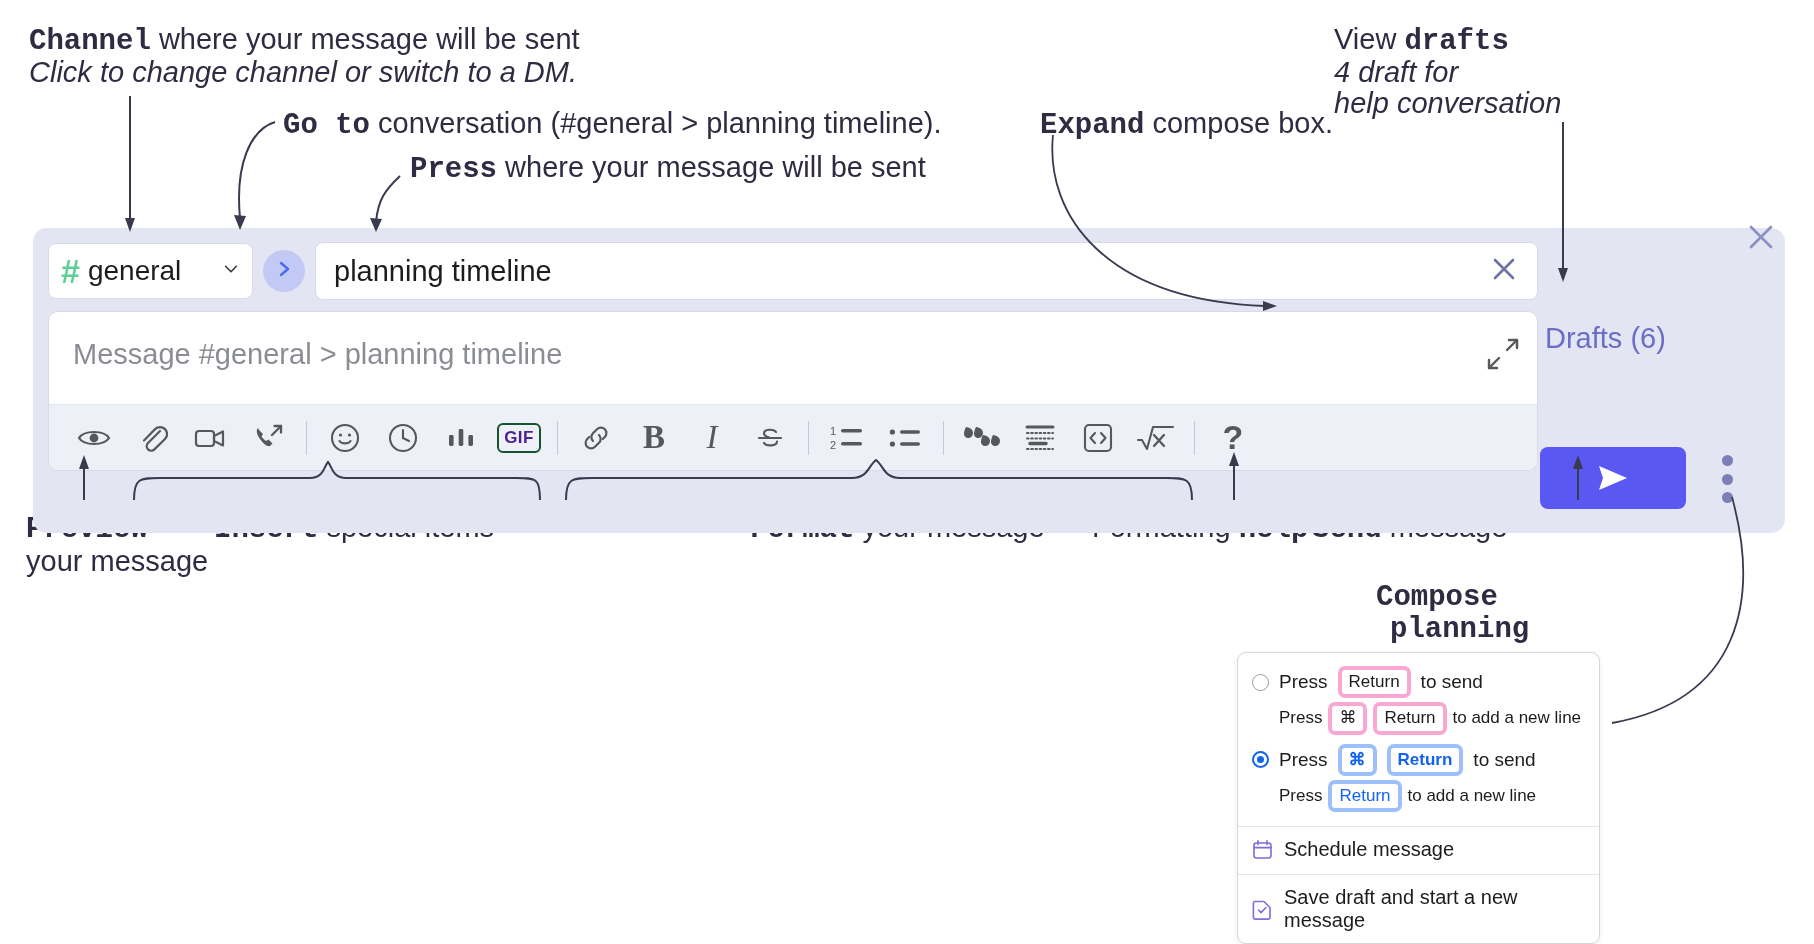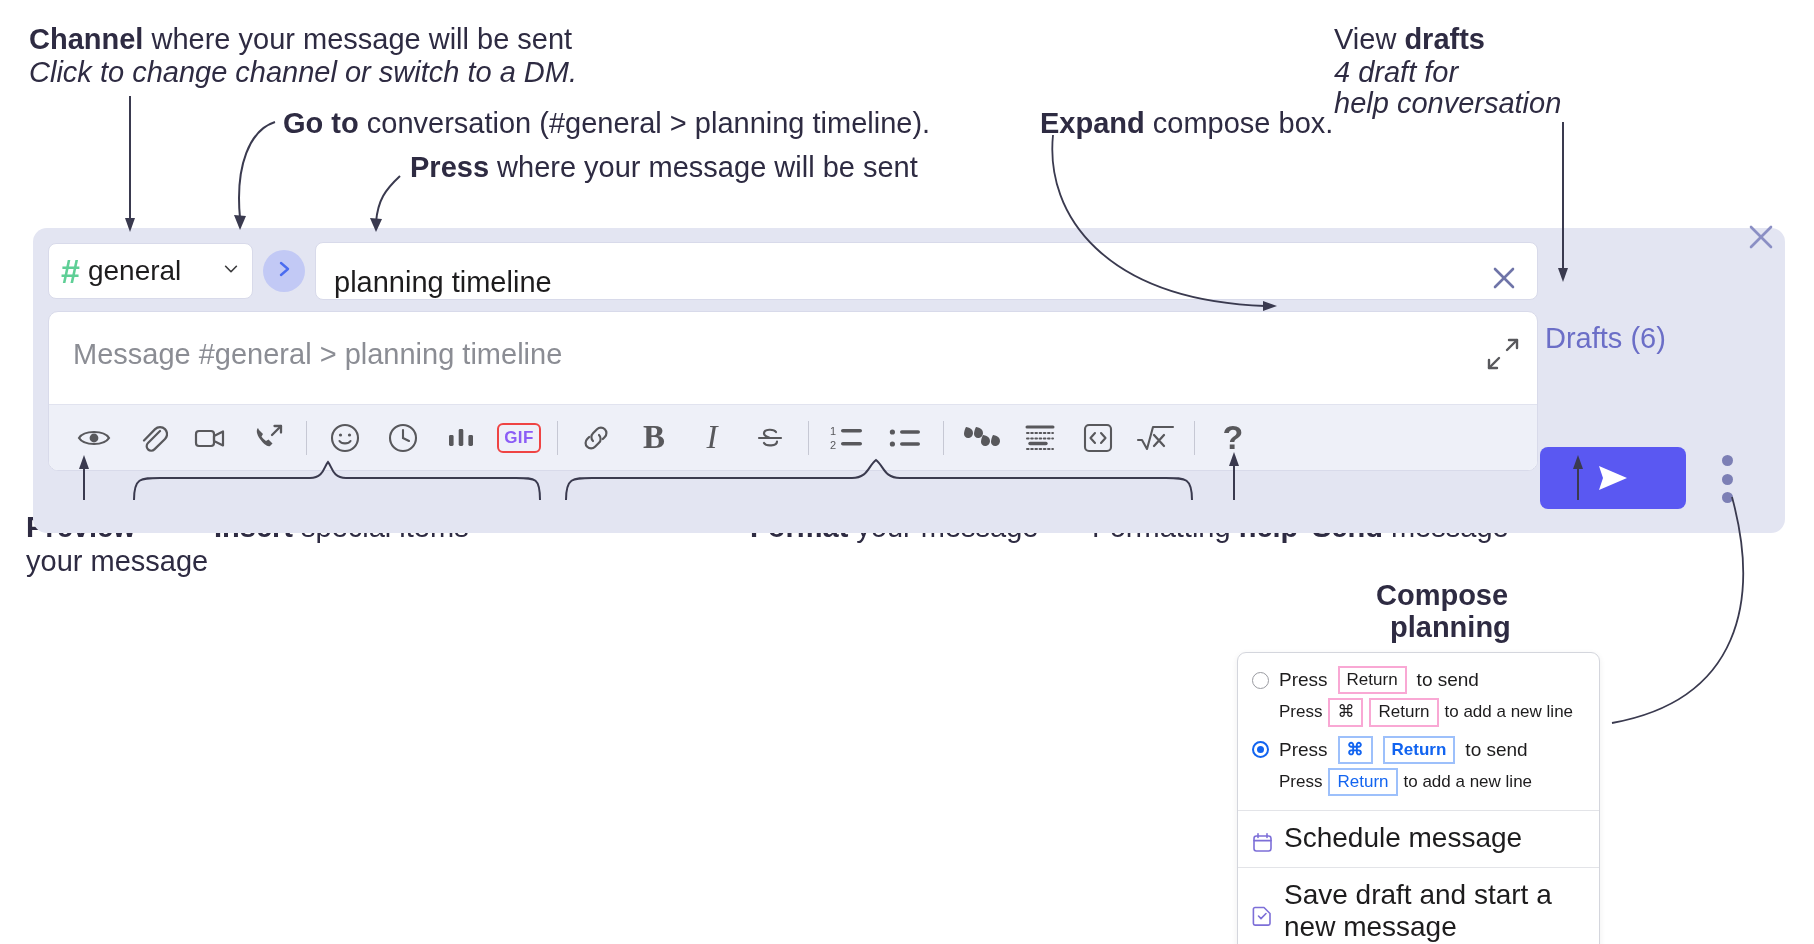--- a/index.html
+++ b/index.html
@@ -13,21 +13,21 @@
     font-family: "Liberation Sans", sans-serif;
     overflow: hidden;
   }
   .ann {
     position: absolute;
     color: #2e2b42;
     font-size: 29px;
     line-height: 1.22;
     white-space: nowrap;
   }
-  .ann b { font-weight: 700; }
+  .ann b { font-weight: 700; font-family: Liberation Mono, monospace; }
   .ann.ital { font-style: italic; }
 
   svg.overlay {
     position: absolute; left: 0; top: 0;
     width: 1814px; height: 944px;
     pointer-events: none;
   }
 
   
   #compose {
@@ -73,21 +73,21 @@
     background: #c2c9f5;
     display: flex; align-items: center; justify-content: center;
     flex: 0 0 auto;
   }
   .topic-field {
     flex: 1;
     height: 58px;
     background: #fff;
     border: 1px solid #d8daea;
     border-radius: 8px;
-    display: flex; align-items: flex-end;
+    display: flex; align-items: center;
     padding: 0 16px 0 18px;
   }
   .topic-text { font-size: 29px; color: #1d1c1d; flex: 1; }
 
   .msgbox {
     margin-top: 11px;
     background: #fff;
     border: 1px solid #d8daea;
     border-radius: 10px;
     height: 160px;
@@ -115,26 +115,26 @@
     width: 58px; height: 52px;
     display: flex; align-items: center; justify-content: center;
     color: #58585c;
   }
   .tb-sep {
     width: 1px; height: 34px;
     background: #c6c8d4;
     margin: 0 9px;
   }
   .gifbox {
-    border: 2px solid #ef4444;
+    border: 2px solid #14532d;
     border-radius: 6px;
     font-size: 17px; font-weight: 700;
     padding: 3px 5px;
     letter-spacing: 0.4px;
-    color: #8b5cf6;
+    color: #4c1d95;
     font-family: "Liberation Sans", sans-serif;
   }
   .bold-glyph { font-size: 33px; font-weight: 700; font-family: "Liberation Serif", serif; }
   .ital-glyph { font-size: 33px; font-style: italic; font-family: "Liberation Serif", serif; }
   .q-glyph { font-size: 34px; font-weight: 700; }
 
   
   .drafts-link {
     position: absolute;
     left: 1545px; top: 322px;
@@ -187,43 +187,43 @@
     background: #fff;
   }
   .radio.on { border-color: #1264f0; border-width: 2px; }
   .radio.on::after {
     content: ""; position: absolute;
     left: 3px; top: 3px; width: 7px; height: 7px;
     border-radius: 50%; background: #1264f0;
   }
   .kbd {
     display: inline-block;
-    border: 2px solid #f9a8d4;
-    border-radius: 0;
+    border: 4px solid #f9a8d4;
+    border-radius: 7px;
     padding: 1px 7px 2px 7px;
     font-size: 17px;
     line-height: 1.25;
     background: #fff;
     color: #1d1c1d;
   }
   .kbd.blue { border-color: #9dc0fb; color: #1264f0; font-weight: 700; }
   .kbd.blue.plain { font-weight: 400; }
   .sub-row {
     padding: 1px 14px 6px 41px;
     font-size: 17px;
     color: #1d1c1d;
     display: flex; align-items: center; gap: 6px;
   }
   .menu-div {
     height: 1px; background: #e3e4e8; margin: 8px 0 6px 0;
   }
   .menu-item {
     display: flex; align-items: center; gap: 11px;
     padding: 5px 14px;
-    font-size: 28px;
+    font-size: 20px;
   }
   .mi-icon { width: 21px; height: 21px; flex: 0 0 auto; color: #7d6fd8; }
 </style>
 </head>
 <body>
 
 <div class="ann" style="left:29px; top:22px;">
   <b>Channel</b><span> where your message will be sent</span>
 </div>
 <div class="ann ital" style="left:29px; top:55px;font-style:italic;">Click to change channel or switch to a DM.</div>

